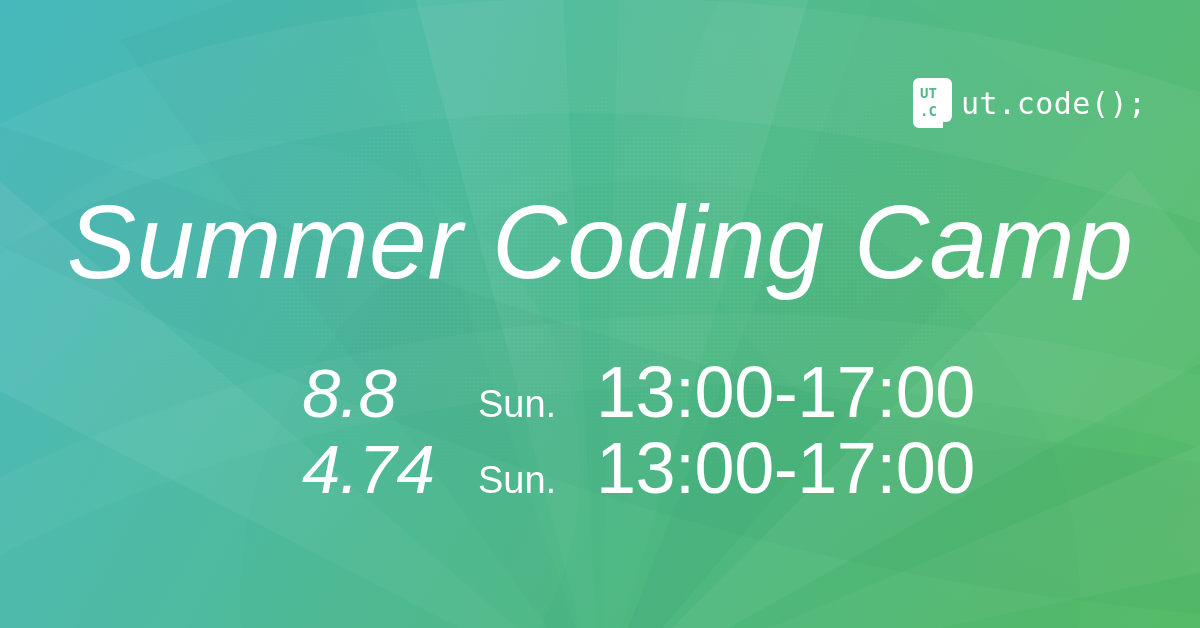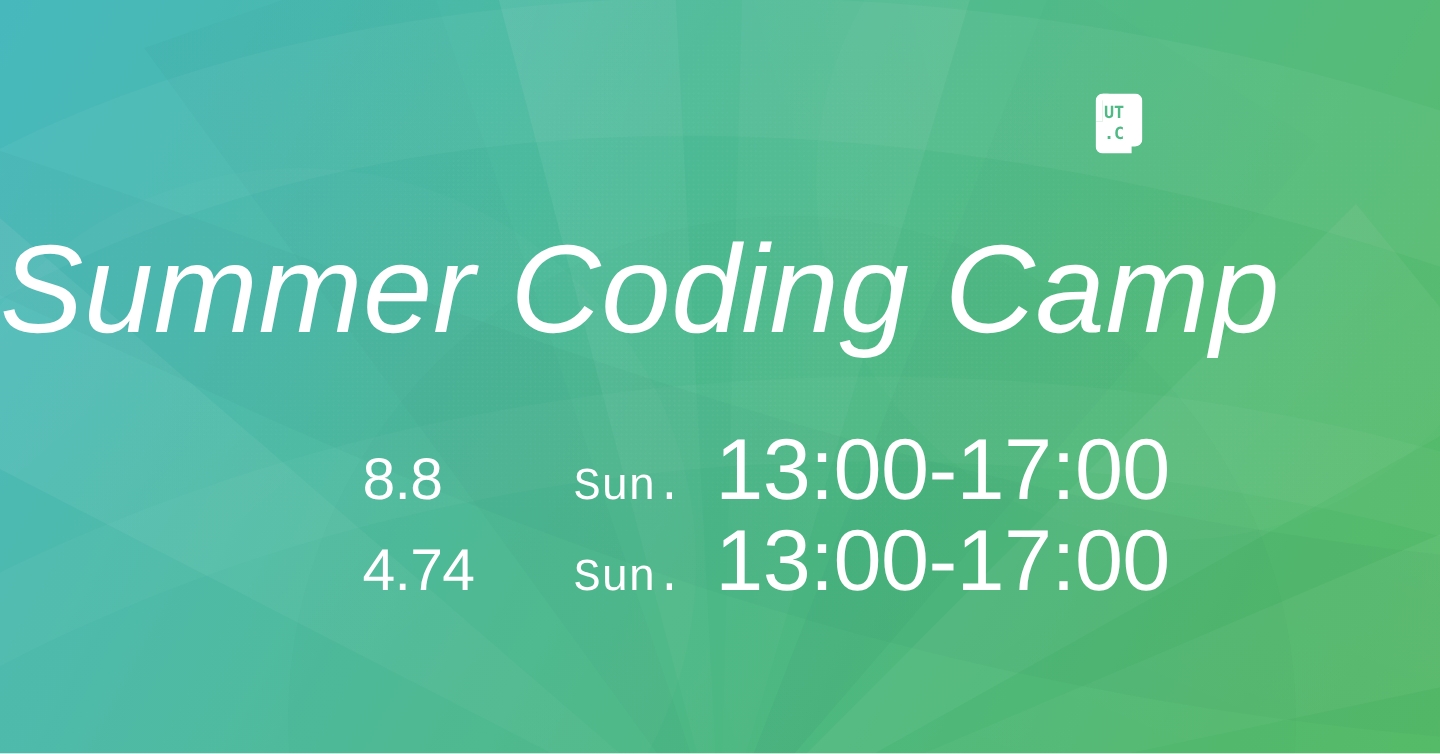--- a/index.html
+++ b/index.html
@@ -68,20 +68,21 @@
     white-space: nowrap;
     margin-top: 2px;
   }
 
   
   .title {
     position: absolute;
     top: 181px;
     left: 0;
     width: 1200px;
+    text-align: center;
     color: #ffffff;
     font-style: italic;
     font-weight: 400;
     font-size: 104px;
     line-height: 1.18;
     letter-spacing: 0.5px;
     white-space: nowrap;
   }
 
   
@@ -99,31 +100,31 @@
     display: flex;
     align-items: baseline;
     width: 596px;
     color: #ffffff;
     height: 76px;
   }
 
   .sched-date {
     width: 176px;
     flex: none;
-    font-size: 49px;
+    font-size: 69px;
     line-height: 1;
     letter-spacing: -0.5px;
+    font-style: italic;
   }
 
   .sched-day {
     width: 118px;
     flex: none;
     font-size: 38px;
     line-height: 1;
-    font-family: Liberation Mono, monospace;
   }
 
   .sched-time {
     flex: 1;
     font-size: 72px;
     line-height: 1;
     letter-spacing: -0.5px;
     white-space: nowrap;
   }
 </style>
@@ -180,20 +181,21 @@
       <svg width="39" height="50" viewBox="0 0 39 50" aria-hidden="true">
         <path d="M6 0 H33 A6 6 0 0 1 39 6 V38 A6 6 0 0 1 33 44 H30 V50 H6 A6 6 0 0 1 0 44 V23 H6 V6 A6 6 0 0 1 6 0 Z" transform="translate(0,0)" fill="#ffffff"></path>
         <path d="M0 23 H6 V6 A6 6 0 0 1 12 0 H6 A6 6 0 0 0 0 6 Z" fill="#ffffff"></path>
         <g fill="#4fba85" font-family="'DejaVu Sans Mono','Liberation Mono',monospace" font-size="14" font-weight="700">
           <text x="7" y="20">UT</text>
           <text x="7" y="38">.C</text>
         </g>
         <rect x="31" y="40" width="6" height="3" rx="1.2" fill="#ffffff"></rect>
       </svg>
     </span>
+    <span class="logo-word">ut.code();</span>
   </div>
 
   <div class="title">Summer Coding Camp</div>
 
   <div class="schedule">
 
     <div class="sched-row">
       <span class="sched-date">8.8</span>
       <span class="sched-day">Sun.</span>
       <span class="sched-time">13:00-17:00</span>

